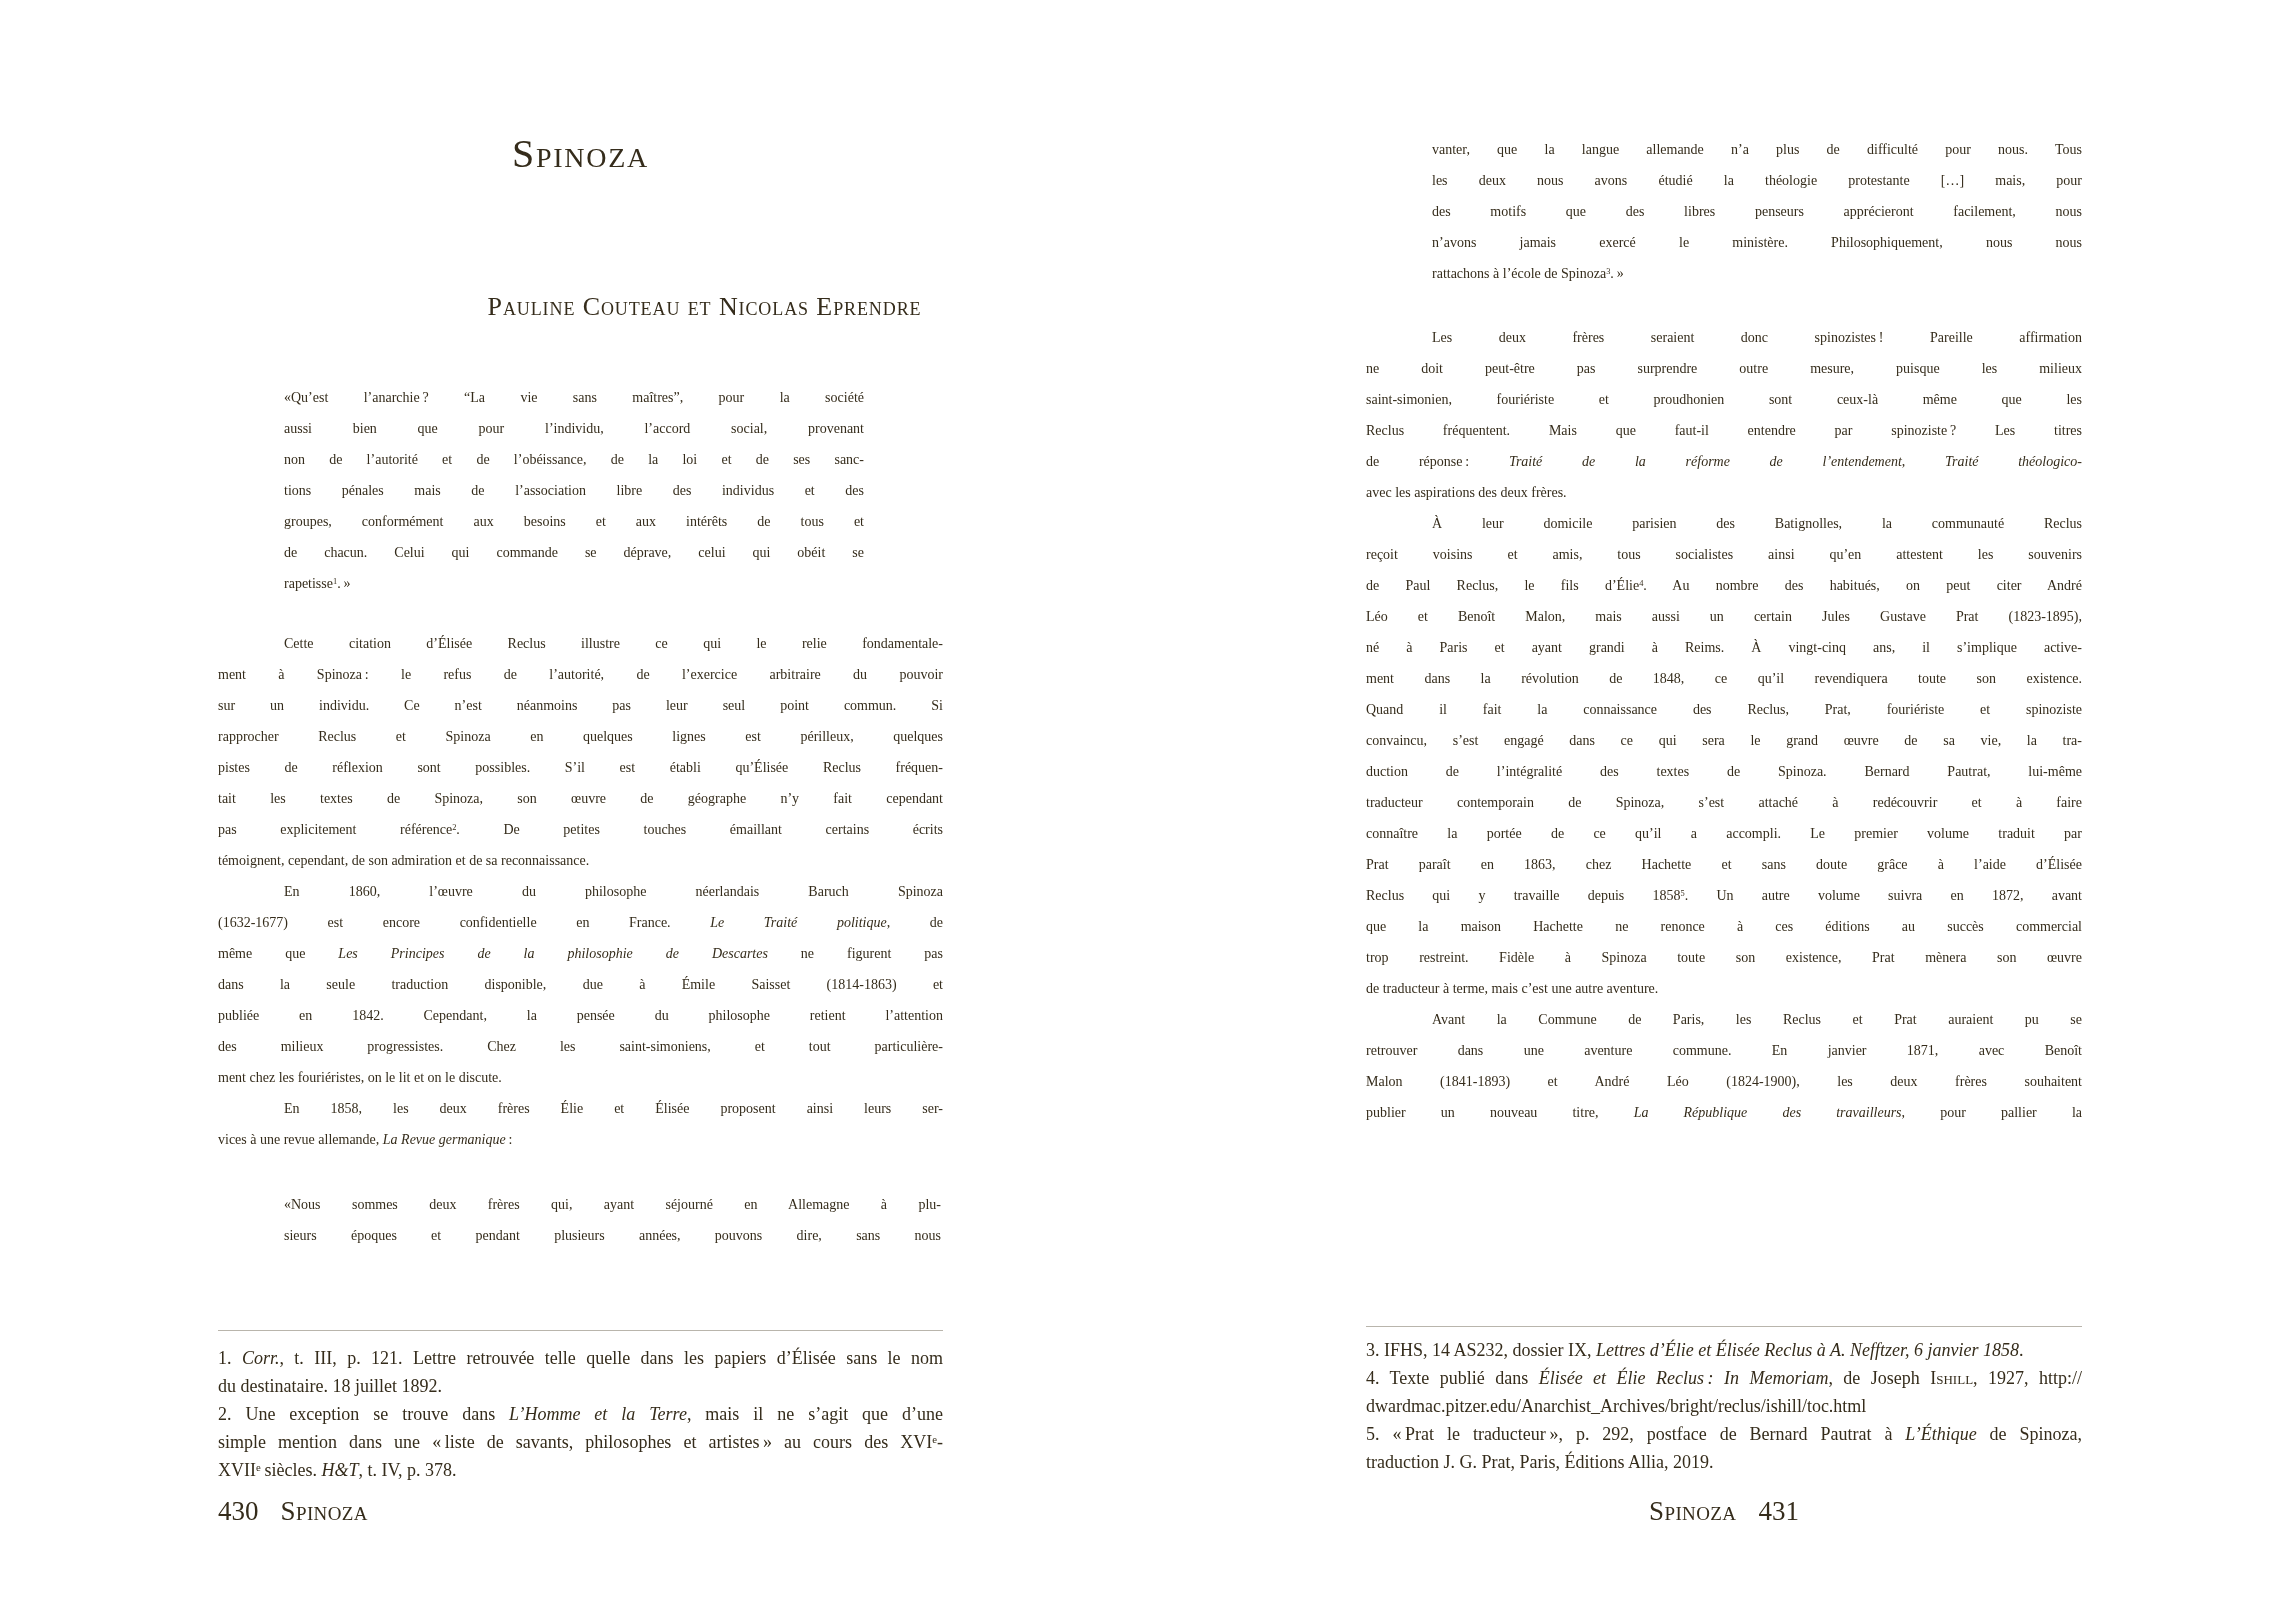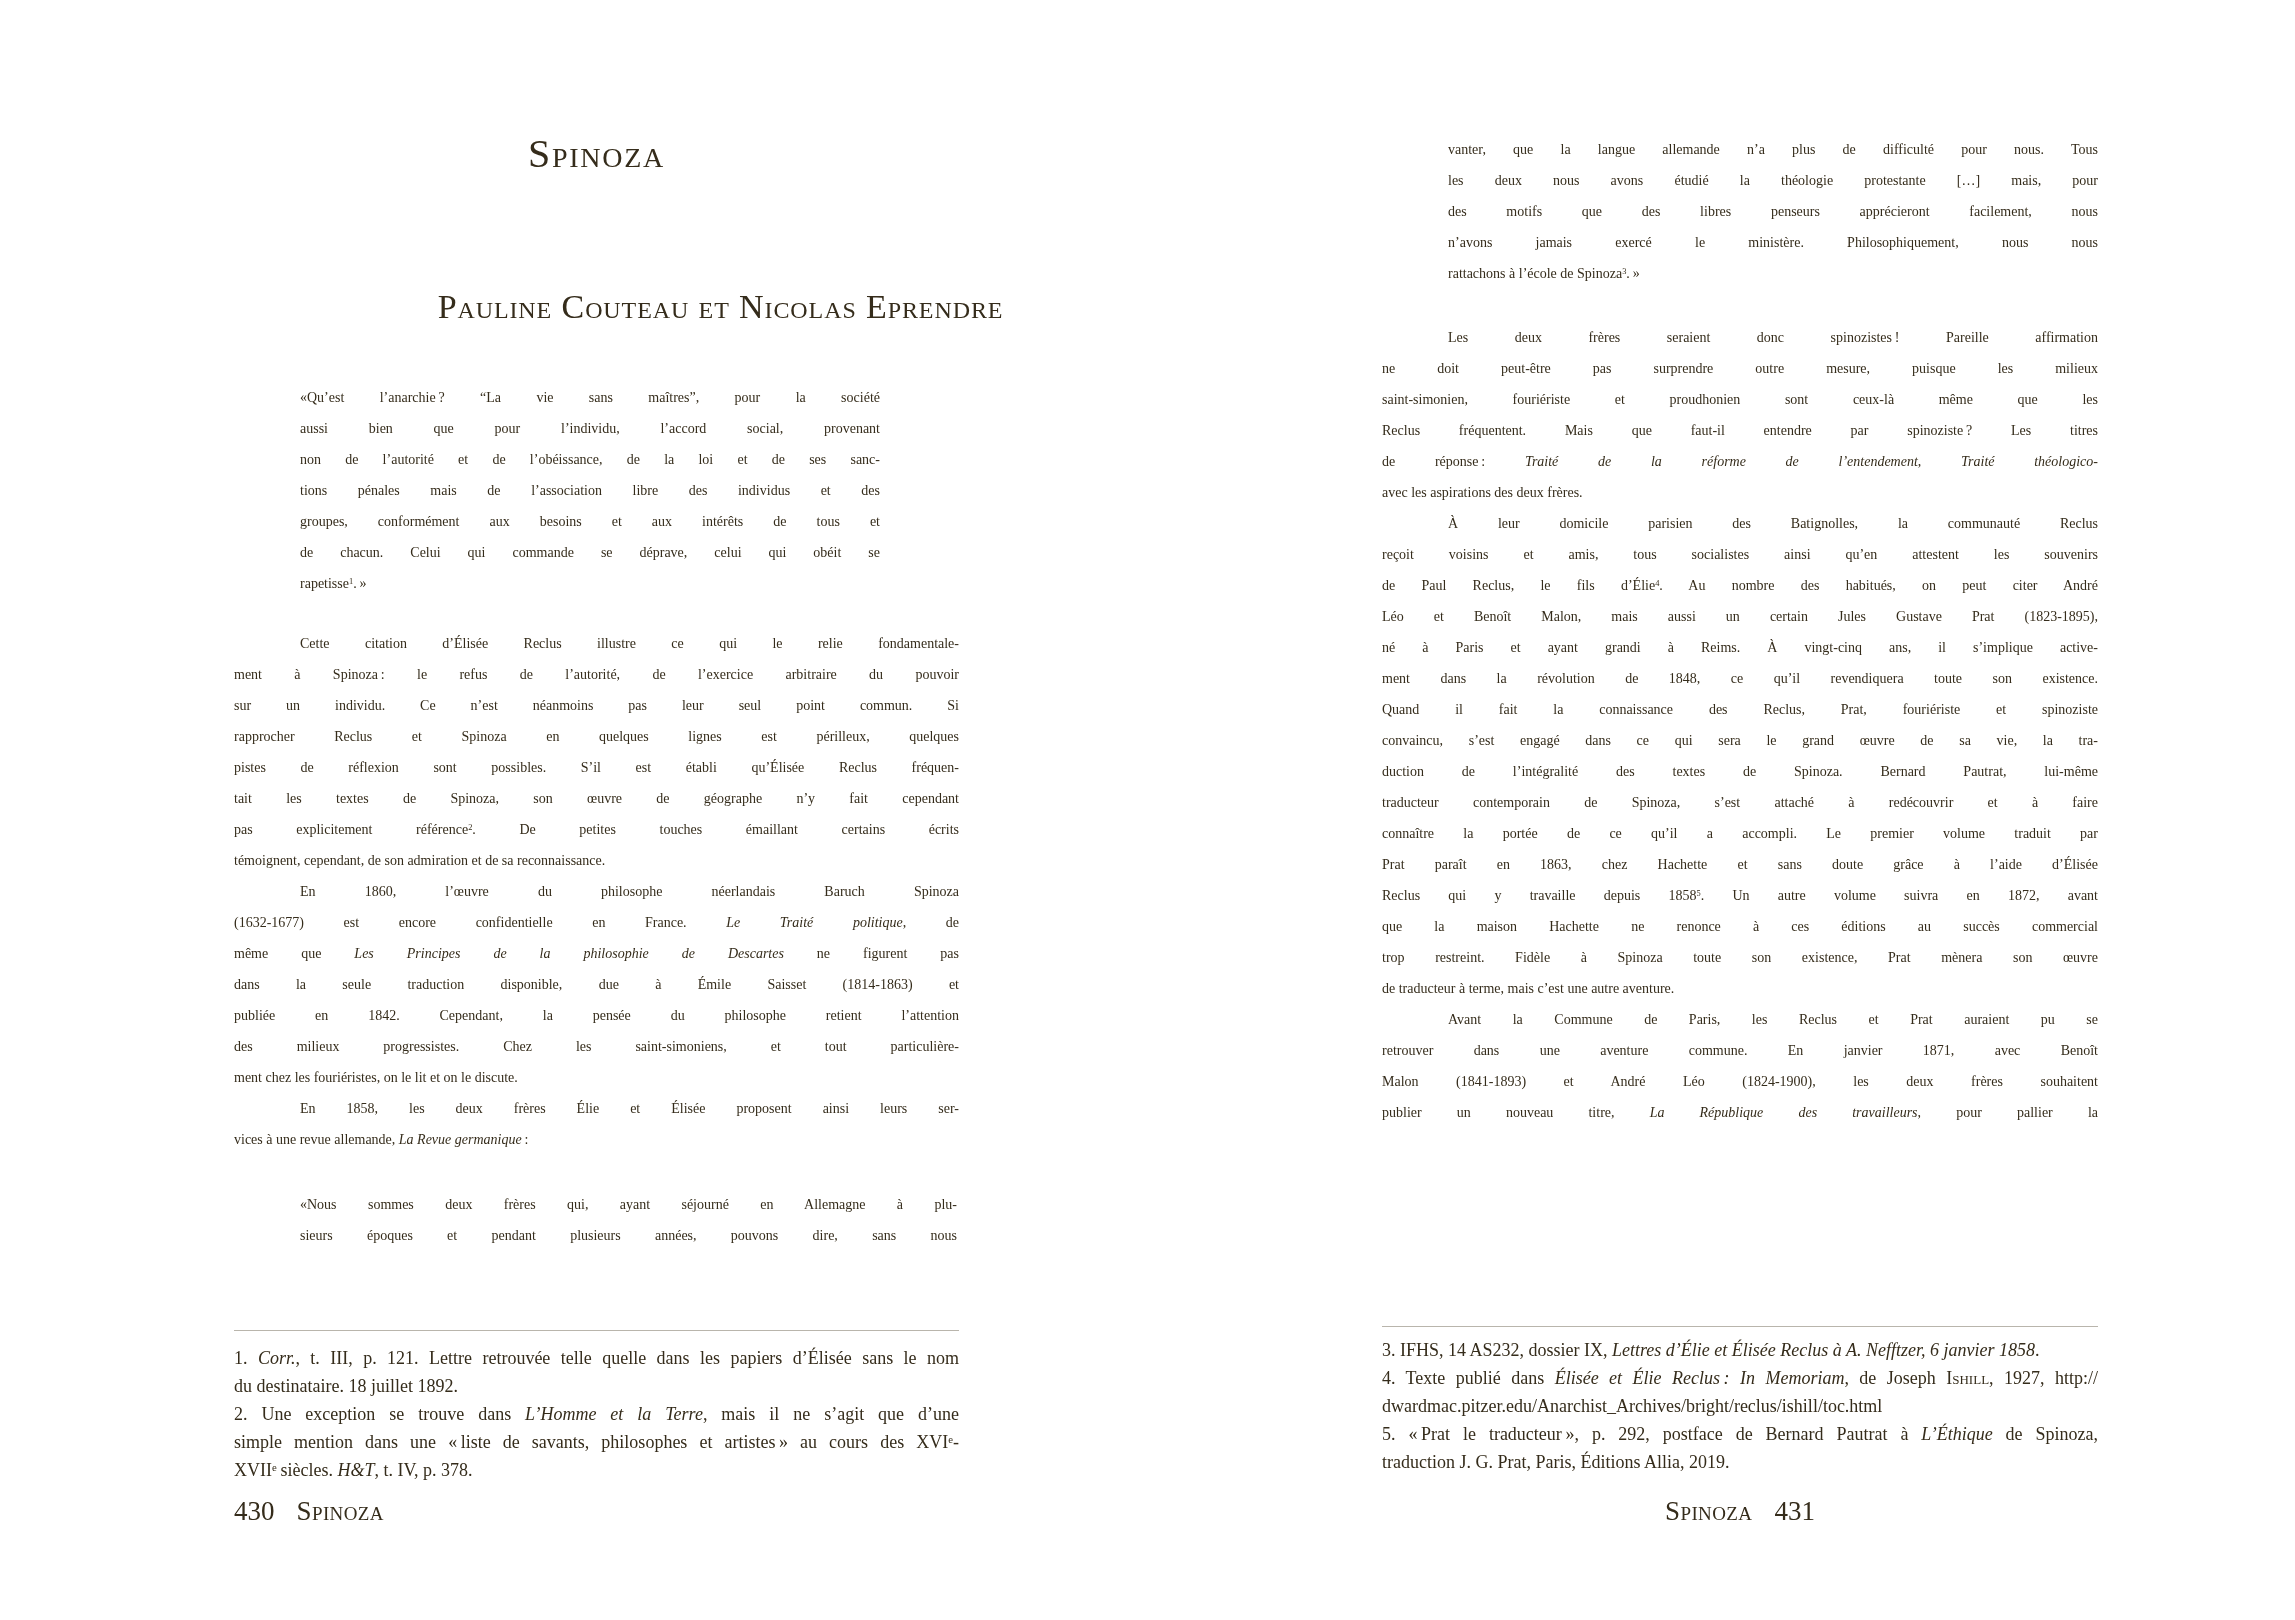--- a/index.html
+++ b/index.html
@@ -9,30 +9,30 @@
   }
   html,body{margin:0;padding:0;background:var(--paper);}
   #canvas{
     position:relative;
     width:2295px;height:1621px;
     background:var(--paper);
     font-family:"Liberation Serif","DejaVu Serif",serif;
     color:var(--ink);
     overflow:hidden;
   }
-  .abs{position:absolute;margin-left:16px;}
+  .abs{position:absolute;}
   .title{
     font-variant:small-caps;
     font-size:40px;line-height:40px;
     letter-spacing:1.7px;
     text-align:center;
   }
   .authors{
     font-variant:small-caps;
-    font-size:34px;line-height:26.6px;
+    font-size:26px;line-height:26.6px;
     letter-spacing:0.9px;
     text-align:center;
   }
   .tb{font-size:14px;line-height:31px;}
   .fnb{font-size:18px;line-height:28px;}
   .line{
     text-align:justify;
     text-align-last:justify;
     overflow:hidden;
   }

